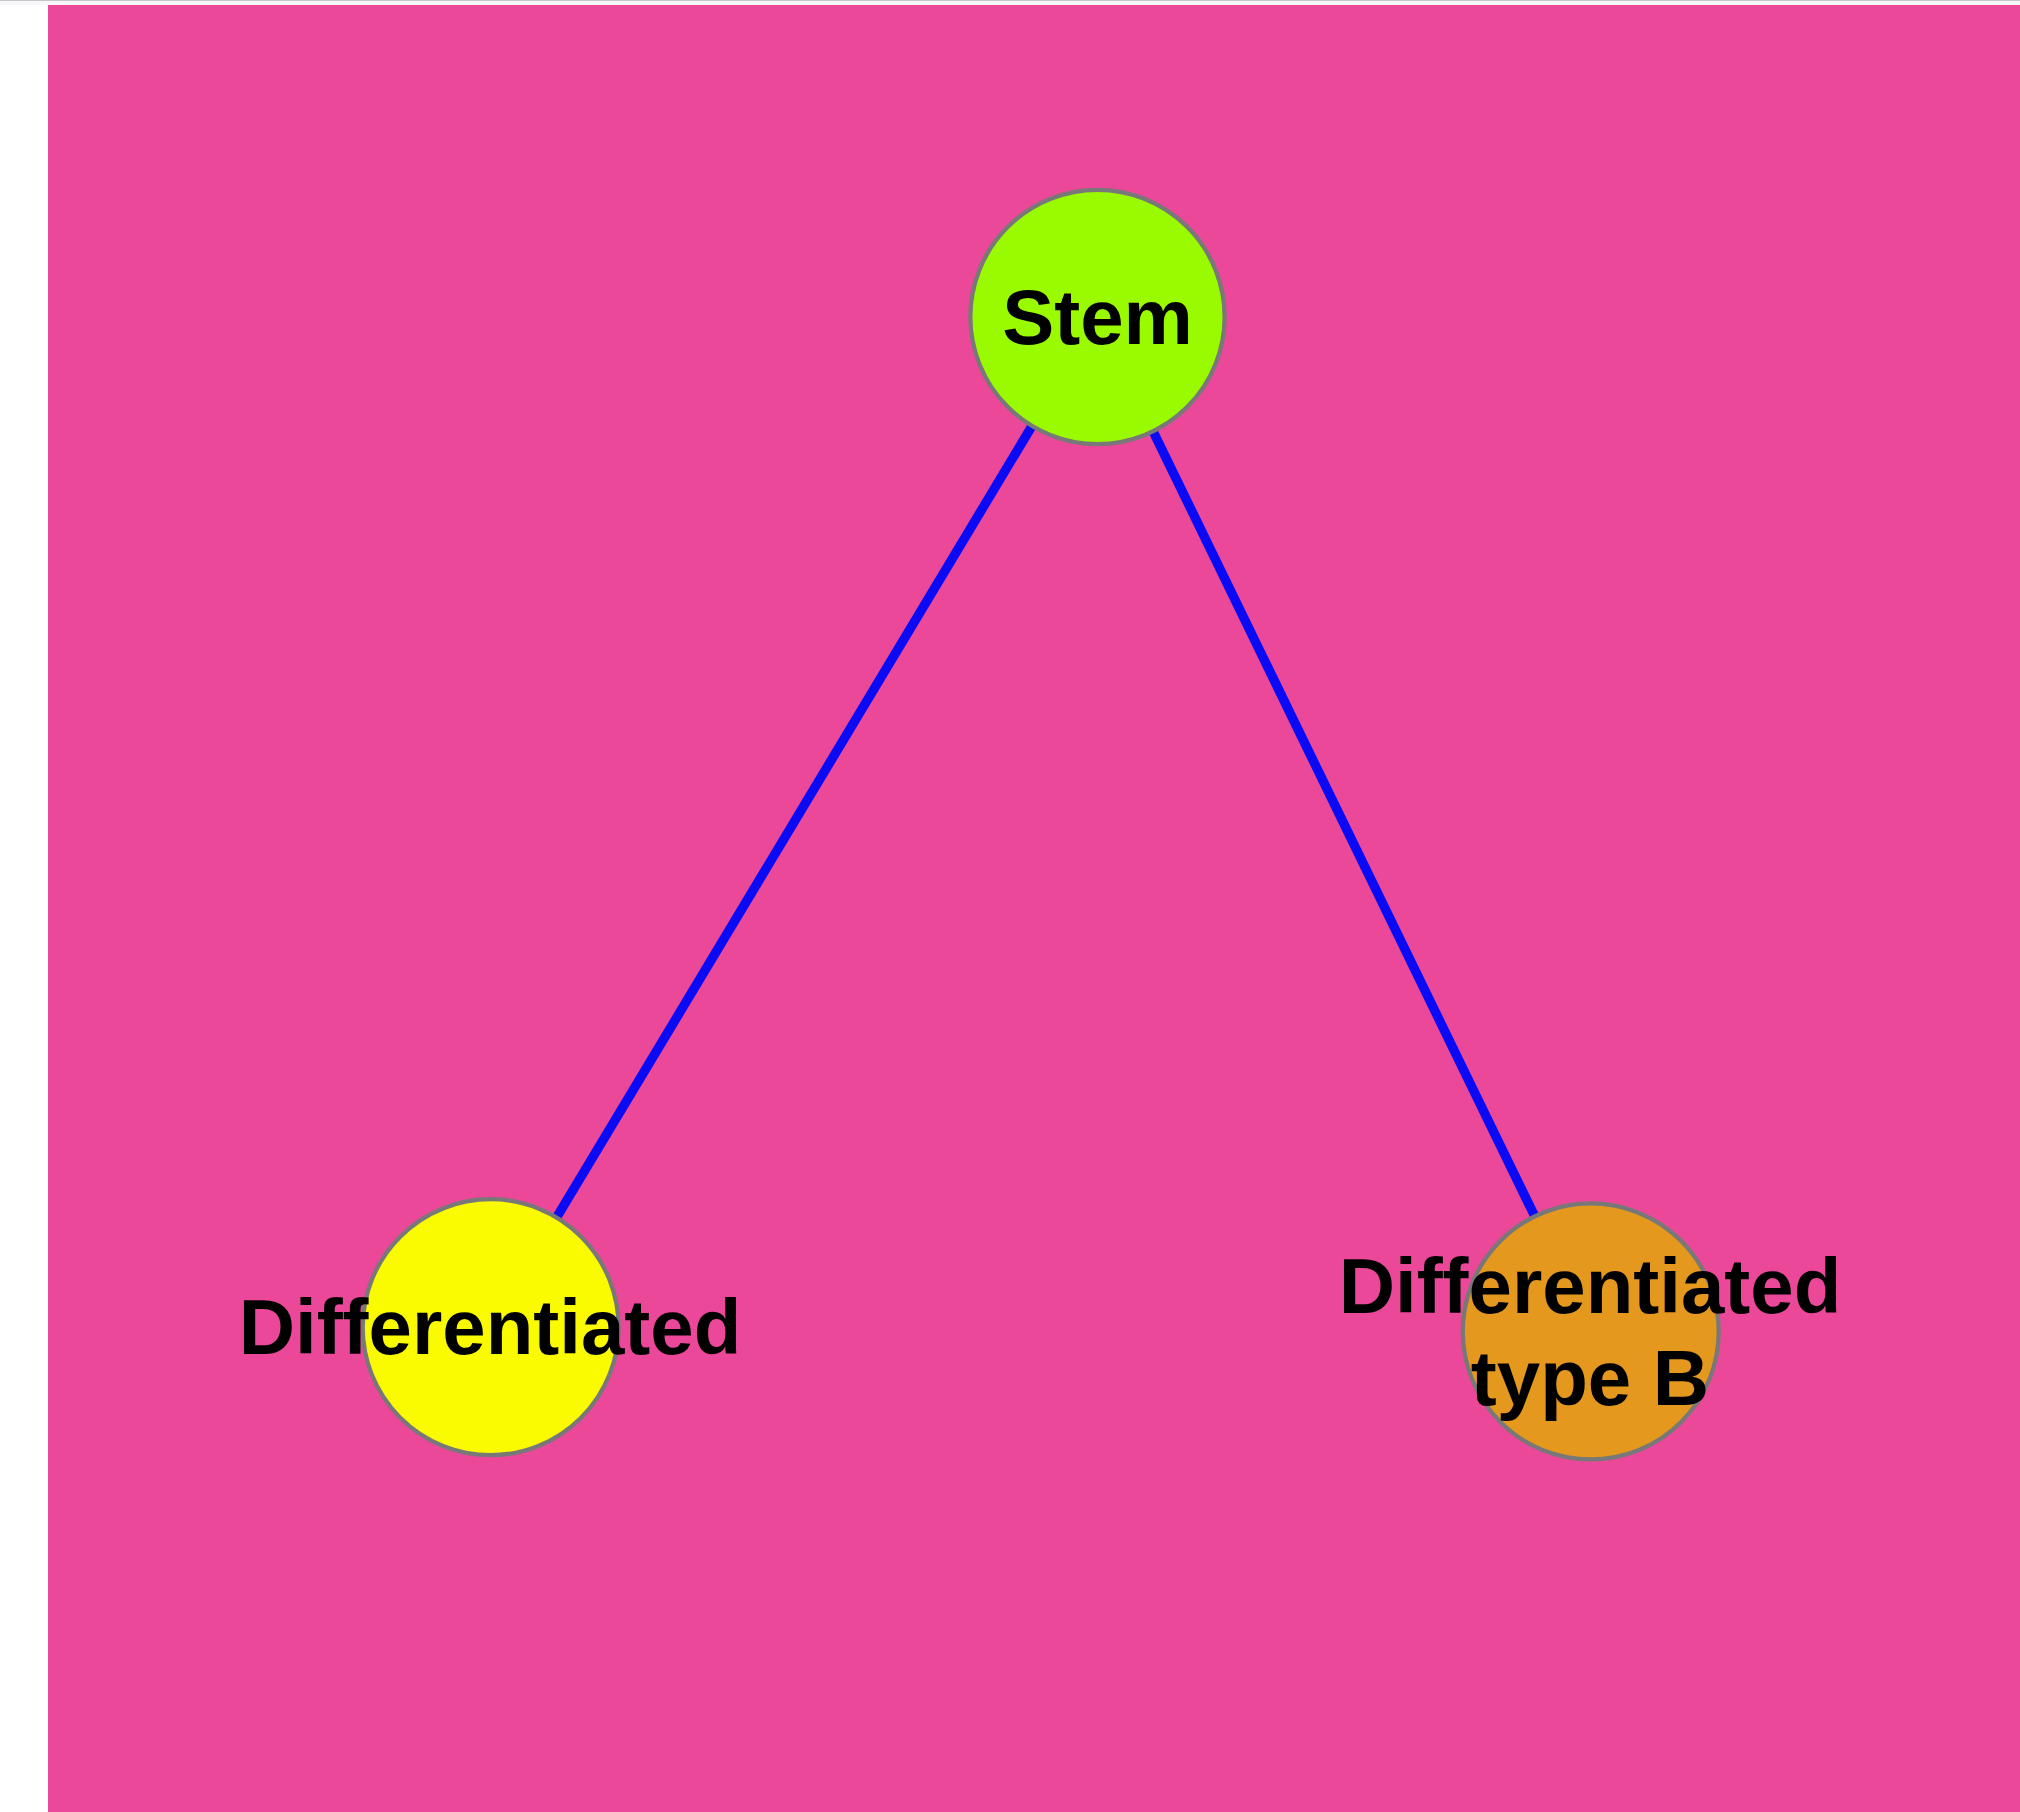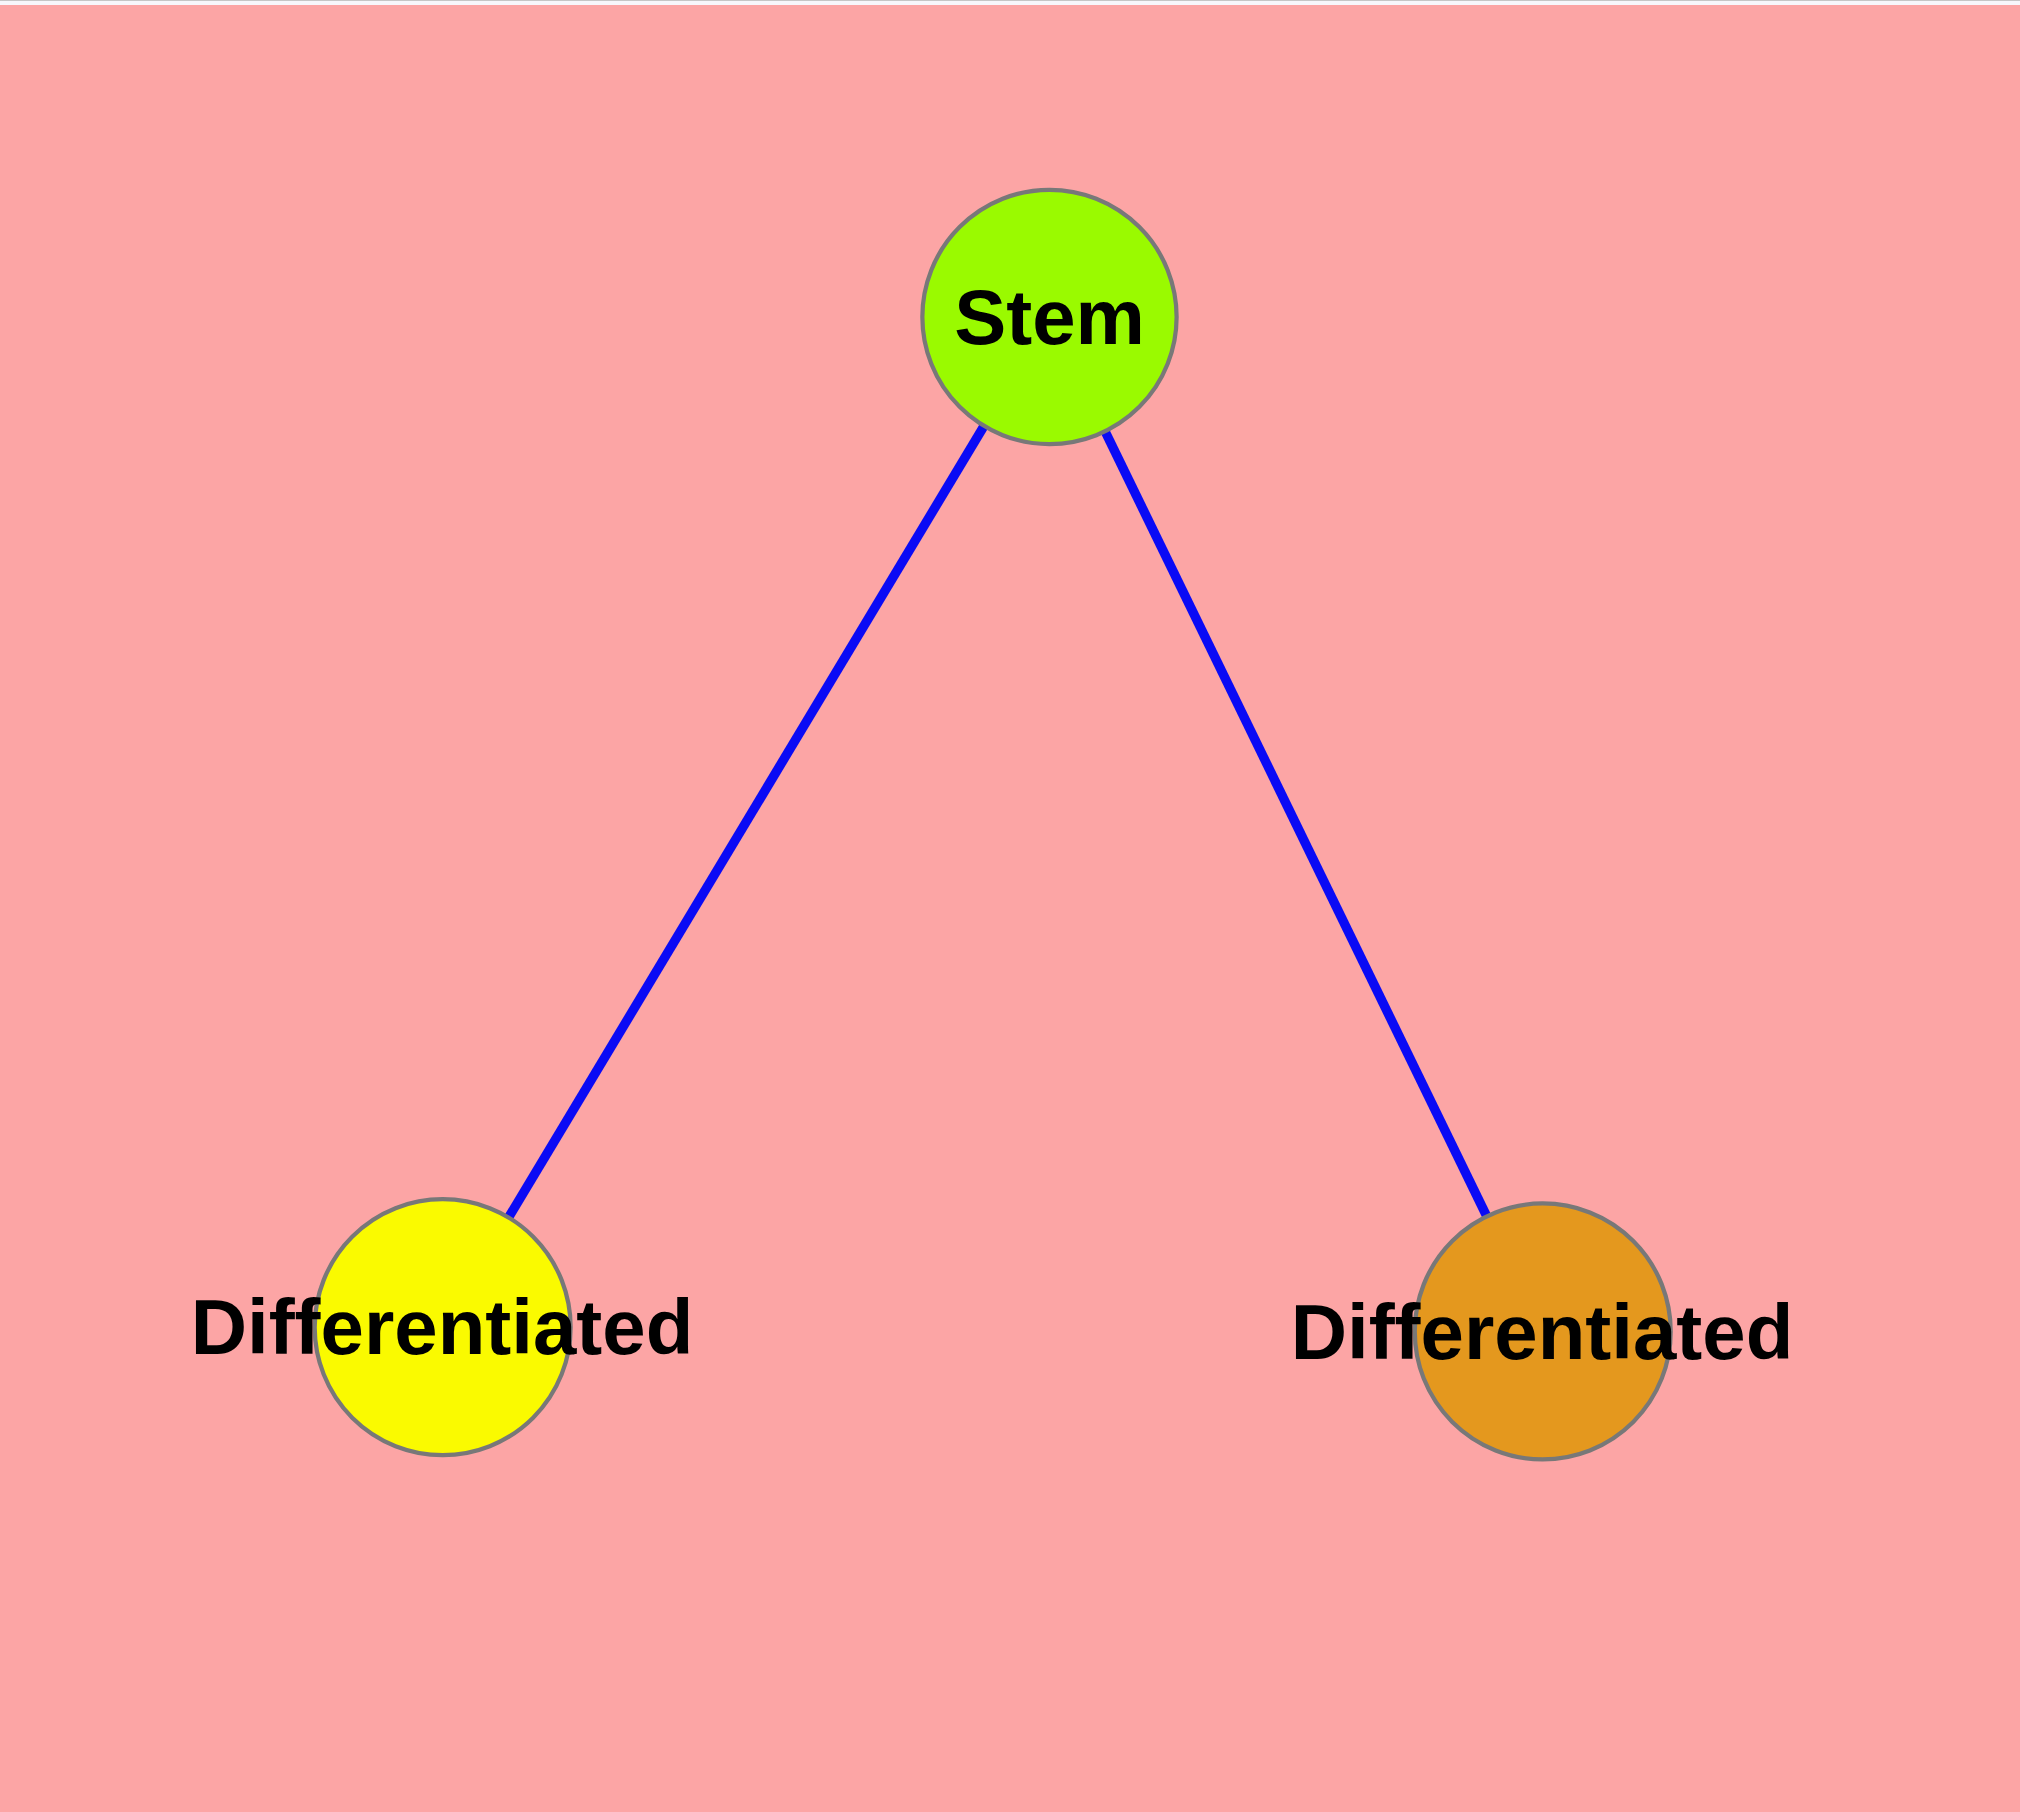--- a/index.html
+++ b/index.html
@@ -10,21 +10,22 @@
   body {
     width: 2021px;
     height: 1812px;
     position: relative;
     overflow: hidden;
     font-family: "Liberation Sans", sans-serif;
   }
   .canvas {
     position: absolute;
     inset: 0;
-    background: #fca5a5;
+    background: #ec4899;
+    margin-left: 48px;
   }
   .top-edge {
     position: absolute;
     top: 0; left: 0; right: 0;
     height: 4.2px;
     background: #F7F7FB;
     border-top: 0.8px solid #C6C6C6;
     z-index: 5;
   }
   svg.graph {
@@ -79,18 +80,19 @@
   <div class="node-label" style="left:668px; top:190px; width:763px; height:254px;">
     <span>Stem</span>
   </div>
 
   <div class="node-label" style="left:-24px; top:1149px; width:932px; height:356px;">
     <span>Differentiated</span>
   </div>
 
   <div class="node-label" style="left:1076px; top:1154px; width:932px; height:356px;">
     <span>Differentiated</span>
+    <span>type B</span>
   </div>
 
 </div>
 
 <div class="top-edge"></div>
 
 
 </body></html>

